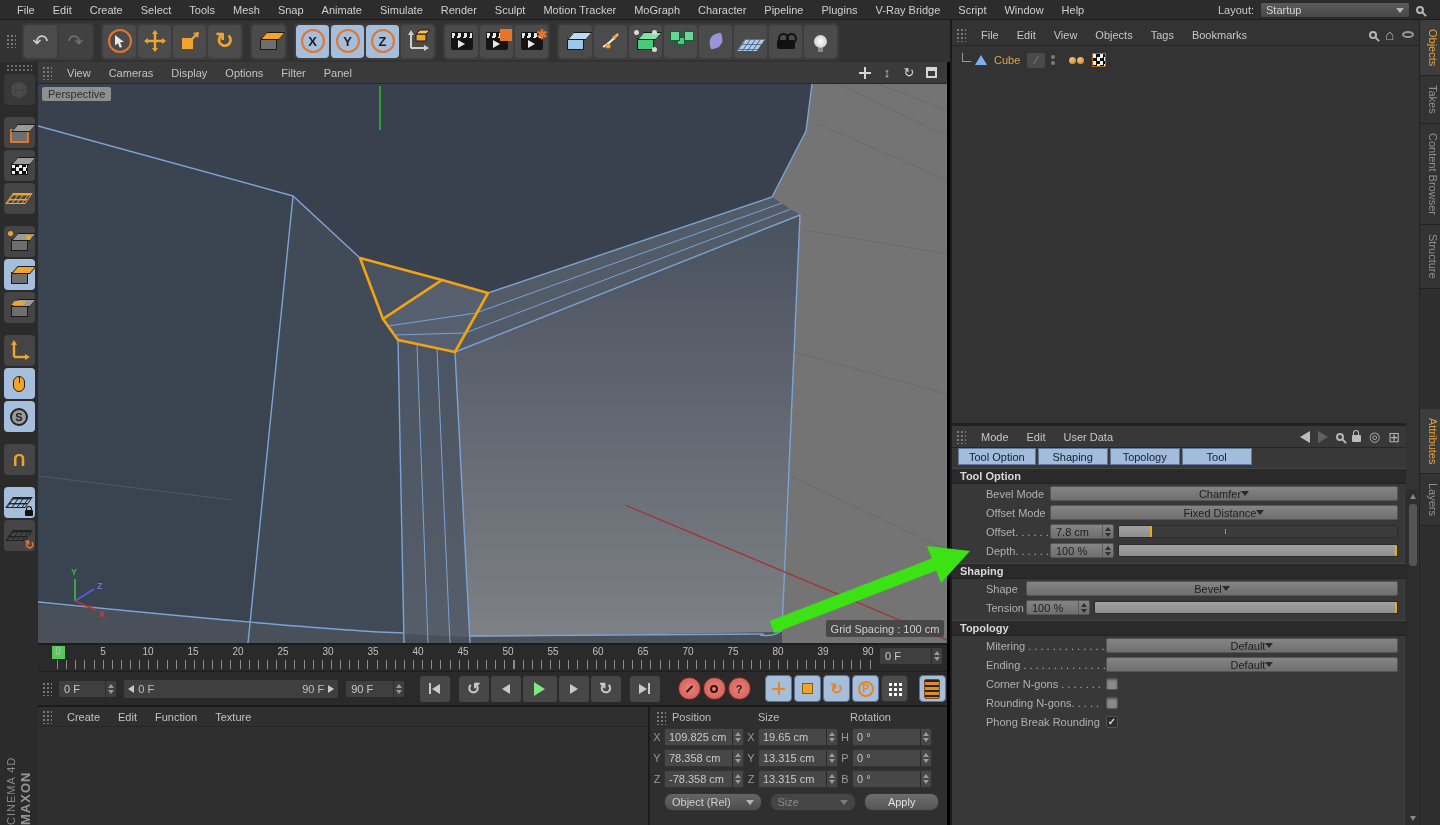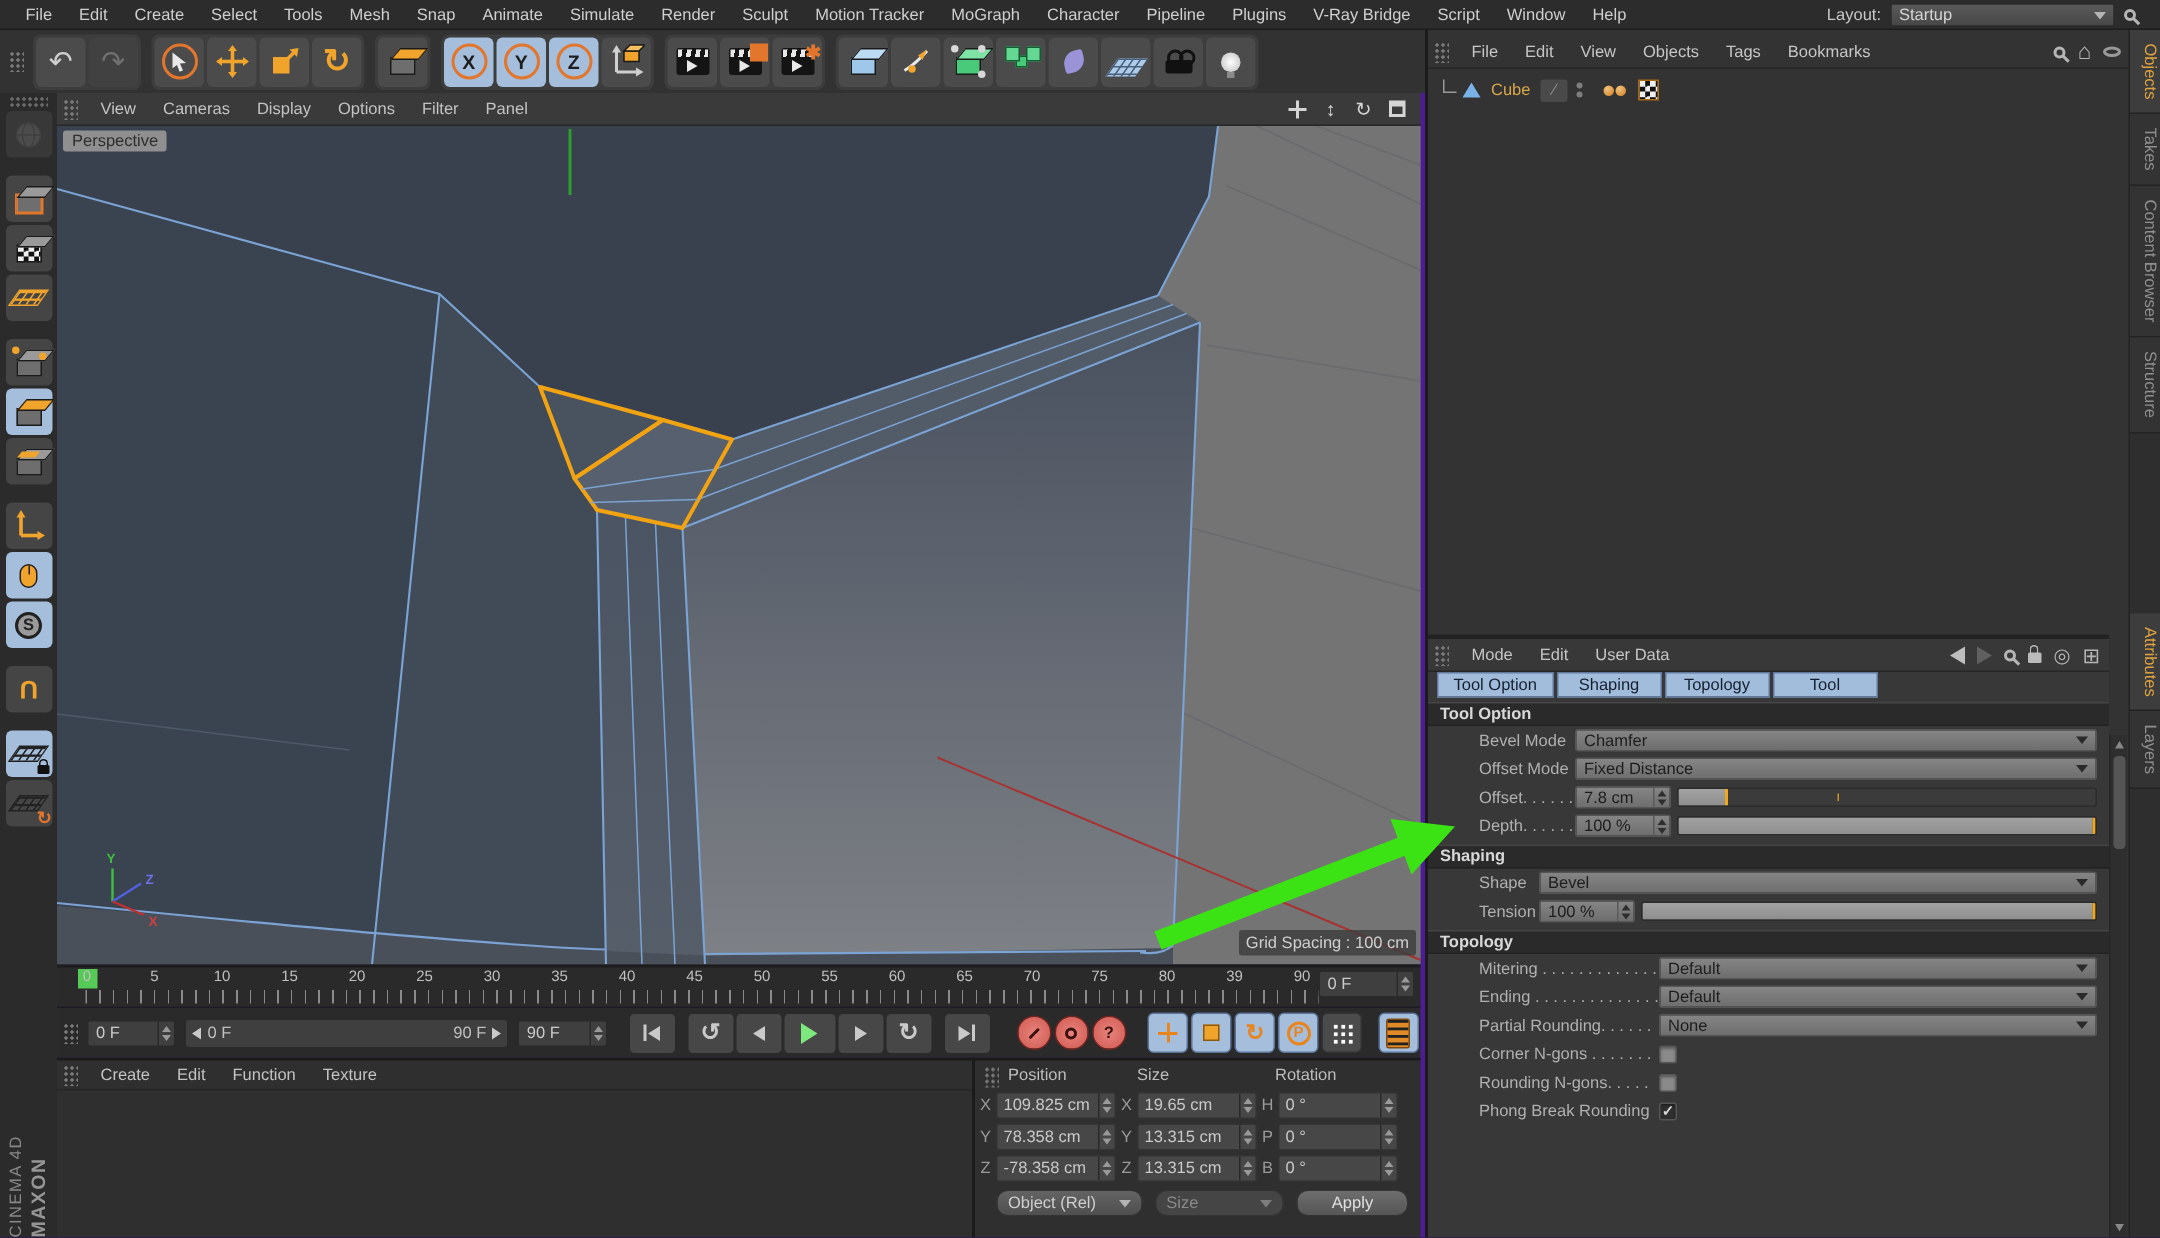--- a/index.html
+++ b/index.html
@@ -1,17 +1,17 @@
 <!DOCTYPE html>
 <html><head>
 <meta charset="utf-8">
 <style>
 *{box-sizing:border-box;margin:0;padding:0}
 html,body{background:#1e1e1e}
-#root{position:relative;width:1440px;height:825px;background:#4c1d95;font-family:"Liberation Sans",sans-serif;font-size:11px;color:#c8c8c8;overflow:hidden}
+#root{position:relative;width:1440px;height:825px;background:#000000;font-family:"Liberation Sans",sans-serif;font-size:11px;color:#c8c8c8;overflow:hidden}
 .abs{position:absolute}
 .row{display:flex;align-items:center}
 .grip{width:10px;height:14px;background-image:radial-gradient(#7a7a7a 1px,transparent 1.2px);background-size:4px 4px;margin:0 6px 0 4px;flex:none}
 
 #menubar{left:0;top:0;width:1440px;height:20px;background:#2c2c2c;border-bottom:1px solid #1c1c1c;display:flex;align-items:center;padding-left:8px}
 #menubar .mi{padding:0 9px;color:#cfcfcf;cursor:default;white-space:nowrap}
 #layoutbox{position:absolute;right:16px;top:2px;display:flex;align-items:center;gap:6px}
 #layout-dd{width:150px;height:16px;background:linear-gradient(#5a5a5a,#474747);border:1px solid #2a2a2a;border-radius:2px;display:flex;align-items:center;justify-content:space-between;padding:0 5px;color:#d5d5d5}
 .dd-arrow{width:0;height:0;border-left:4px solid transparent;border-right:4px solid transparent;border-top:5px solid #b5b5b5}
 .mag{width:8px;height:8px;border:2px solid #b5b5b5;border-radius:50%;position:relative;flex:none}
@@ -149,21 +149,21 @@
 #attrman{position:absolute;left:0;top:403px;width:454px;height:402px;background:#383838;border-top:3px solid #222}
 #beveltitle{display:flex;align-items:center;gap:7px;height:22px;padding-left:8px;color:#d6d6d6}
 .bevelicon{position:relative;width:16px;height:11px;background:#6e6e6e;border:1px solid #1a1a1a}
 .bevelicon::before{content:"";position:absolute;left:-1px;top:-6px;width:15px;height:5px;background:#f0a42c;border:1px solid #1a1a1a;transform:skewX(-38deg);transform-origin:0 100%}
 #attrtabs{display:flex;gap:2px;padding-left:6px;height:17px}
 .atab{background:#a2bcdb;border:1px solid #61799c;color:#14202e;display:flex;align-items:center;justify-content:center;padding:0 10px;min-width:70px}
 .sechdr{height:16px;background:#2a2a2a;border-top:1px solid #454545;border-bottom:1px solid #222;color:#d8d8d8;font-weight:bold;display:flex;align-items:center;padding-left:8px;margin-top:3px}
 .arow{display:flex;align-items:center;height:19px;padding-left:34px}
 .alabel{color:#b0b0b0;flex:none}
 .arow .ctrl{display:flex;align-items:center;flex:1;margin-right:8px}
-.adrop{height:15px;flex:1;background:linear-gradient(#858585,#6e6e6e);border:1px solid #555;border-radius:2px;display:flex;align-items:center;justify-content:space-between;padding:0 5px;color:#1d1d1d}
+.adrop{height:15px;flex:1;background:linear-gradient(#858585,#6e6e6e);border:1px solid #555;border-radius:2px;display:flex;align-items:center;justify-content:center;padding:0 5px;color:#1d1d1d}
 .adrop .dd-arrow{border-top-color:#2a2a2a}
 .anum{width:64px;height:15px;background:linear-gradient(#858585,#6e6e6e);border:1px solid #555;border-radius:2px;display:flex;align-items:center;justify-content:space-between;padding-left:5px;color:#1d1d1d;flex:none}
 .anum .spin{border-left-color:#5a5a5a}
 .anum .spin .up{border-bottom-color:#2e2e2e}.anum .spin .dn{border-top-color:#2e2e2e}
 .aslider{flex:1;height:13px;background:#3b3b3b;border:1px solid #2c2c2c;border-radius:2px;margin-left:4px;position:relative;overflow:hidden}
 .afill{position:absolute;left:0;top:0;bottom:0;background:linear-gradient(#a2a2a2,#8e8e8e);border-right:2px solid #f2a71b}
 .atick{position:absolute;top:3px;bottom:3px;width:1px;background:#f2a71b;opacity:.8}
 .acheck{width:12px;height:12px;border-radius:2px;background:#8a8a8a;border:1px solid #555;box-shadow:inset 0 1px 2px rgba(0,0,0,.4)}
 .acheck.checked{background:#2f2f2f;color:#d8d8d8;font-size:10px;display:flex;align-items:center;justify-content:center;font-weight:bold}
 
@@ -895,29 +895,20 @@
       <div class="arow">
         <span class="alabel" style="width:120px">Ending . . . . . . . . . . . . . .</span>
         <span class="ctrl">
             <span class="adrop">
               <span>Default</span>
               <span class="dd-arrow"></span>
             </span>
           </span>
       </div>
       <div class="arow">
-        <span class="alabel" style="width:120px">Partial Rounding. . . . . .</span>
-        <span class="ctrl">
-            <span class="adrop">
-              <span>None</span>
-              <span class="dd-arrow"></span>
-            </span>
-          </span>
-      </div>
-      <div class="arow">
         <span class="alabel" style="width:120px">Corner N-gons . . . . . . .</span>
         <span class="ctrl">
             <span class="acheck"></span>
           </span>
       </div>
       <div class="arow">
         <span class="alabel" style="width:120px">Rounding N-gons. . . . .</span>
         <span class="ctrl">
             <span class="acheck"></span>
           </span>

